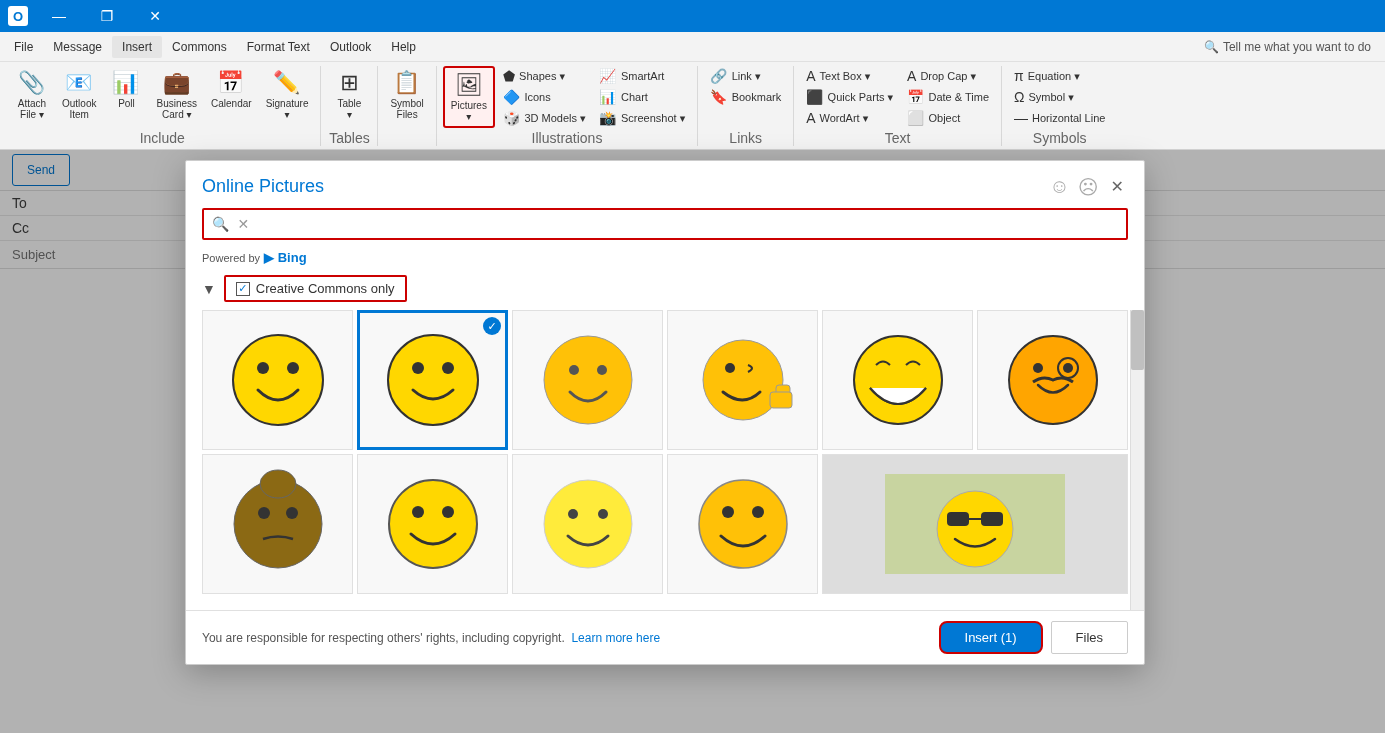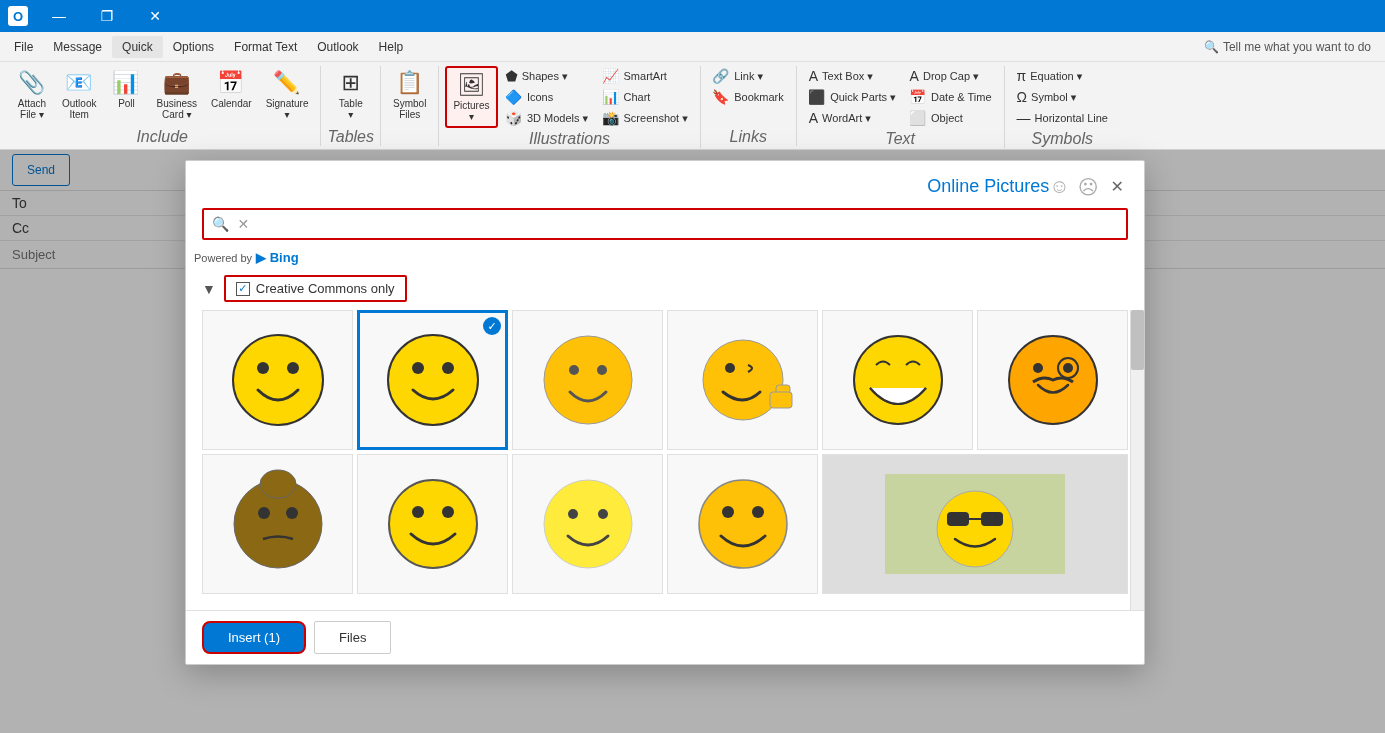--- a/index.html
+++ b/index.html
@@ -55,25 +55,24 @@
     .ribbon-group {
       display: flex;
       flex-direction: column;
       align-items: center;
       border-right: 1px solid #d8d8d8;
       padding: 0 6px 0 4px;
       min-height: 80px;
     }
     .ribbon-group:last-child { border-right: none; }
     .ribbon-group-label {
-      font-size: 16px;
+      font-size: 14px;
       color: #666;
       margin-top: auto;
       padding-top: 2px;
-      font-style: italic;
     }
     .ribbon-buttons {
       display: flex;
       align-items: flex-start;
       gap: 2px;
     }
     .ribbon-btn {
       display: flex;
       flex-direction: column;
       align-items: center;
@@ -173,21 +172,21 @@
     .dialog {
       background: white;
       width: 960px;
       border: 1px solid #ccc;
       box-shadow: 0 8px 32px rgba(0,0,0,0.25);
       border-radius: 2px;
     }
     .dialog-header {
       display: flex;
       align-items: center;
-      justify-content: flex-end;
+      justify-content: space-between;
       padding: 12px 16px 8px;
       border-bottom: none;
     }
     .dialog-title {
       font-size: 18px;
       color: #0078d4;
       font-weight: 400;
     }
     .dialog-header-right { display: flex; align-items: center; gap: 8px; }
     .dialog-close {
@@ -214,21 +213,21 @@
     .search-icon { color: #555; margin-right: 8px; font-size: 14px; }
     .search-input {
       flex: 1;
       border: none;
       outline: none;
       font-size: 13px;
     }
     .search-clear { color: #999; cursor: pointer; font-size: 14px; }
 
     .bing-credit {
-      padding: 2px 8px 6px;
+      padding: 2px 16px 6px;
       font-size: 11px;
       color: #555;
       display: flex;
       align-items: center;
       gap: 4px;
     }
     .bing-logo { color: #0078d4; font-weight: bold; font-size: 13px; }
 
     
     .filter-bar {
@@ -361,22 +360,22 @@
   <div class="title-bar-controls">
     <button class="title-bar-btn">—</button>
     <button class="title-bar-btn">❐</button>
     <button class="title-bar-btn close">✕</button>
   </div>
 </div>
 
 <div class="menu-bar">
   <span class="menu-item">File</span>
   <span class="menu-item">Message</span>
-  <span class="menu-item active">Quick</span>
-  <span class="menu-item">Options</span>
+  <span class="menu-item active">Insert</span>
+  <span class="menu-item">Commons</span>
   <span class="menu-item">Format Text</span>
   <span class="menu-item">Outlook</span>
   <span class="menu-item">Help</span>
   <div class="menu-tell">
     <span>🔍</span>
     <span>Tell me what you want to do</span>
   </div>
 </div>
 
 <div class="ribbon">
@@ -717,20 +716,24 @@
             </svg>
           </div>
         </div>
 
         <div class="scrollbar">
           <div class="scrollbar-thumb"></div>
         </div>
       </div>
 
       <div class="dialog-footer">
+        <span class="footer-text">
+          <span>You are responsible for respecting others' rights, including copyright.</span>
+          &nbsp;<a class="footer-link">Learn more here</a>
+        </span>
         <div class="footer-buttons">
           <button class="insert-btn">Insert (1)</button>
           <button class="cancel-btn">Files</button>
         </div>
       </div>
     </div>
   </div>
 </div>
 
 </body></html>

